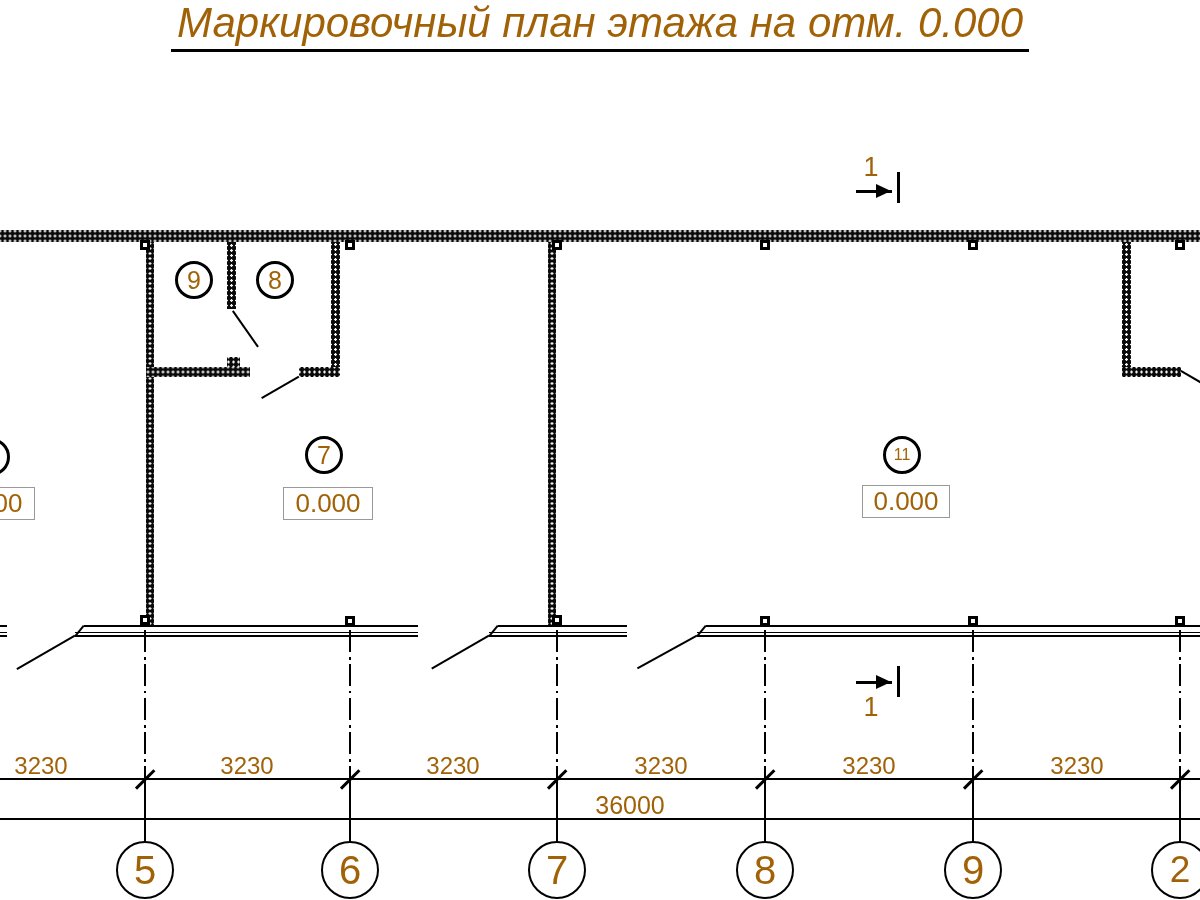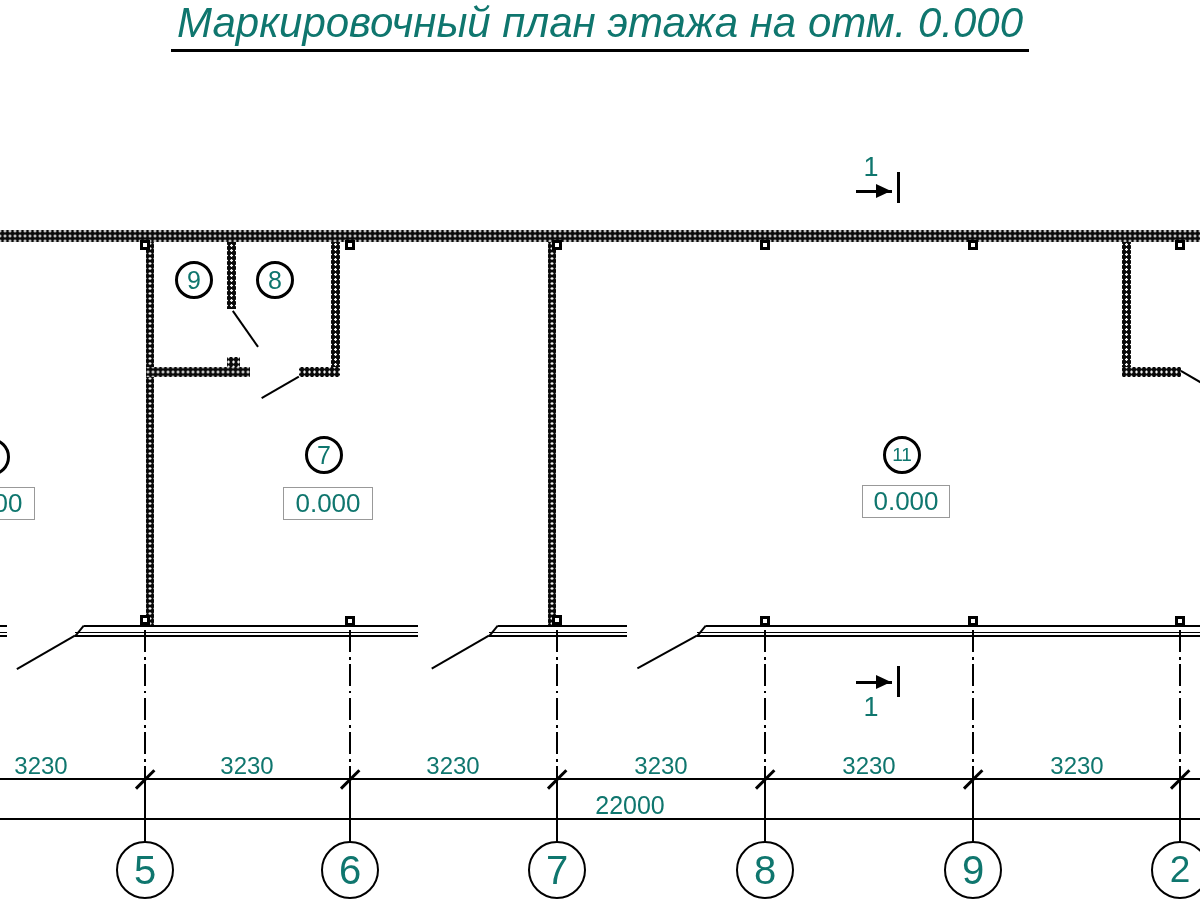--- a/index.html
+++ b/index.html
@@ -1,18 +1,18 @@
 <!DOCTYPE html>
 <html><head>
 <meta charset="utf-8">
 <style>
   html,body{margin:0;padding:0;background:#fff;}
   #screen{
     position:relative;width:1200px;height:900px;background:#fff;overflow:hidden;
-    font-family:"Liberation Sans","DejaVu Sans",sans-serif;color:#0f766e;
+    font-family:"Liberation Sans","DejaVu Sans",sans-serif;color:#a16207;
   }
   
   .wall{
     position:absolute;background-color:#0a0a0a;
     background-image:radial-gradient(circle,rgba(255,255,255,.95) 1px,transparent 1.5px);
     background-size:5px 5px;background-position:50% 50%;
   }
   
   .sill{
     position:absolute;height:12px;
@@ -115,21 +115,21 @@
 
   <div class="rcircle" style="left:175px;top:261px;">
     <span>9</span>
   </div>
   <div class="rcircle" style="left:256px;top:261px;">
     <span>8</span>
   </div>
   <div class="rcircle" style="left:305px;top:436px;">
     <span>7</span>
   </div>
-  <div class="rcircle" style="left:883px;top:436px;font-size:19px;">
+  <div class="rcircle" style="left:883px;top:436px;font-size:16px;">
     <span>11</span>
   </div>
   <div class="rcircle" style="left:-28px;top:438px;"></div>
 
   <div class="elev" style="left:-55px;top:487px;">
     <span>0.000</span>
   </div>
   <div class="elev" style="left:283px;top:487px;">
     <span>0.000</span>
   </div>
@@ -171,21 +171,21 @@
   <div class="tick" style="left:960px;top:777.5px;"></div>
   <div class="tick" style="left:1167px;top:777.5px;"></div>
 
   <div class="dimlabel" style="left:-9px;top:752px;">3230</div>
   <div class="dimlabel" style="left:197px;top:752px;">3230</div>
   <div class="dimlabel" style="left:403px;top:752px;">3230</div>
   <div class="dimlabel" style="left:611px;top:752px;">3230</div>
   <div class="dimlabel" style="left:819px;top:752px;">3230</div>
   <div class="dimlabel" style="left:1027px;top:752px;">3230</div>
 
-  <div class="dimlabel" style="left:570px;top:791px;width:120px;font-size:25px;">22000</div>
+  <div class="dimlabel" style="left:570px;top:791px;width:120px;font-size:25px;">36000</div>
 
   <div class="bubble" style="left:116px;top:841px;">
     <span>5</span>
   </div>
   <div class="bubble" style="left:321px;top:841px;">
     <span>6</span>
   </div>
   <div class="bubble" style="left:528px;top:841px;">
     <span>7</span>
   </div>

